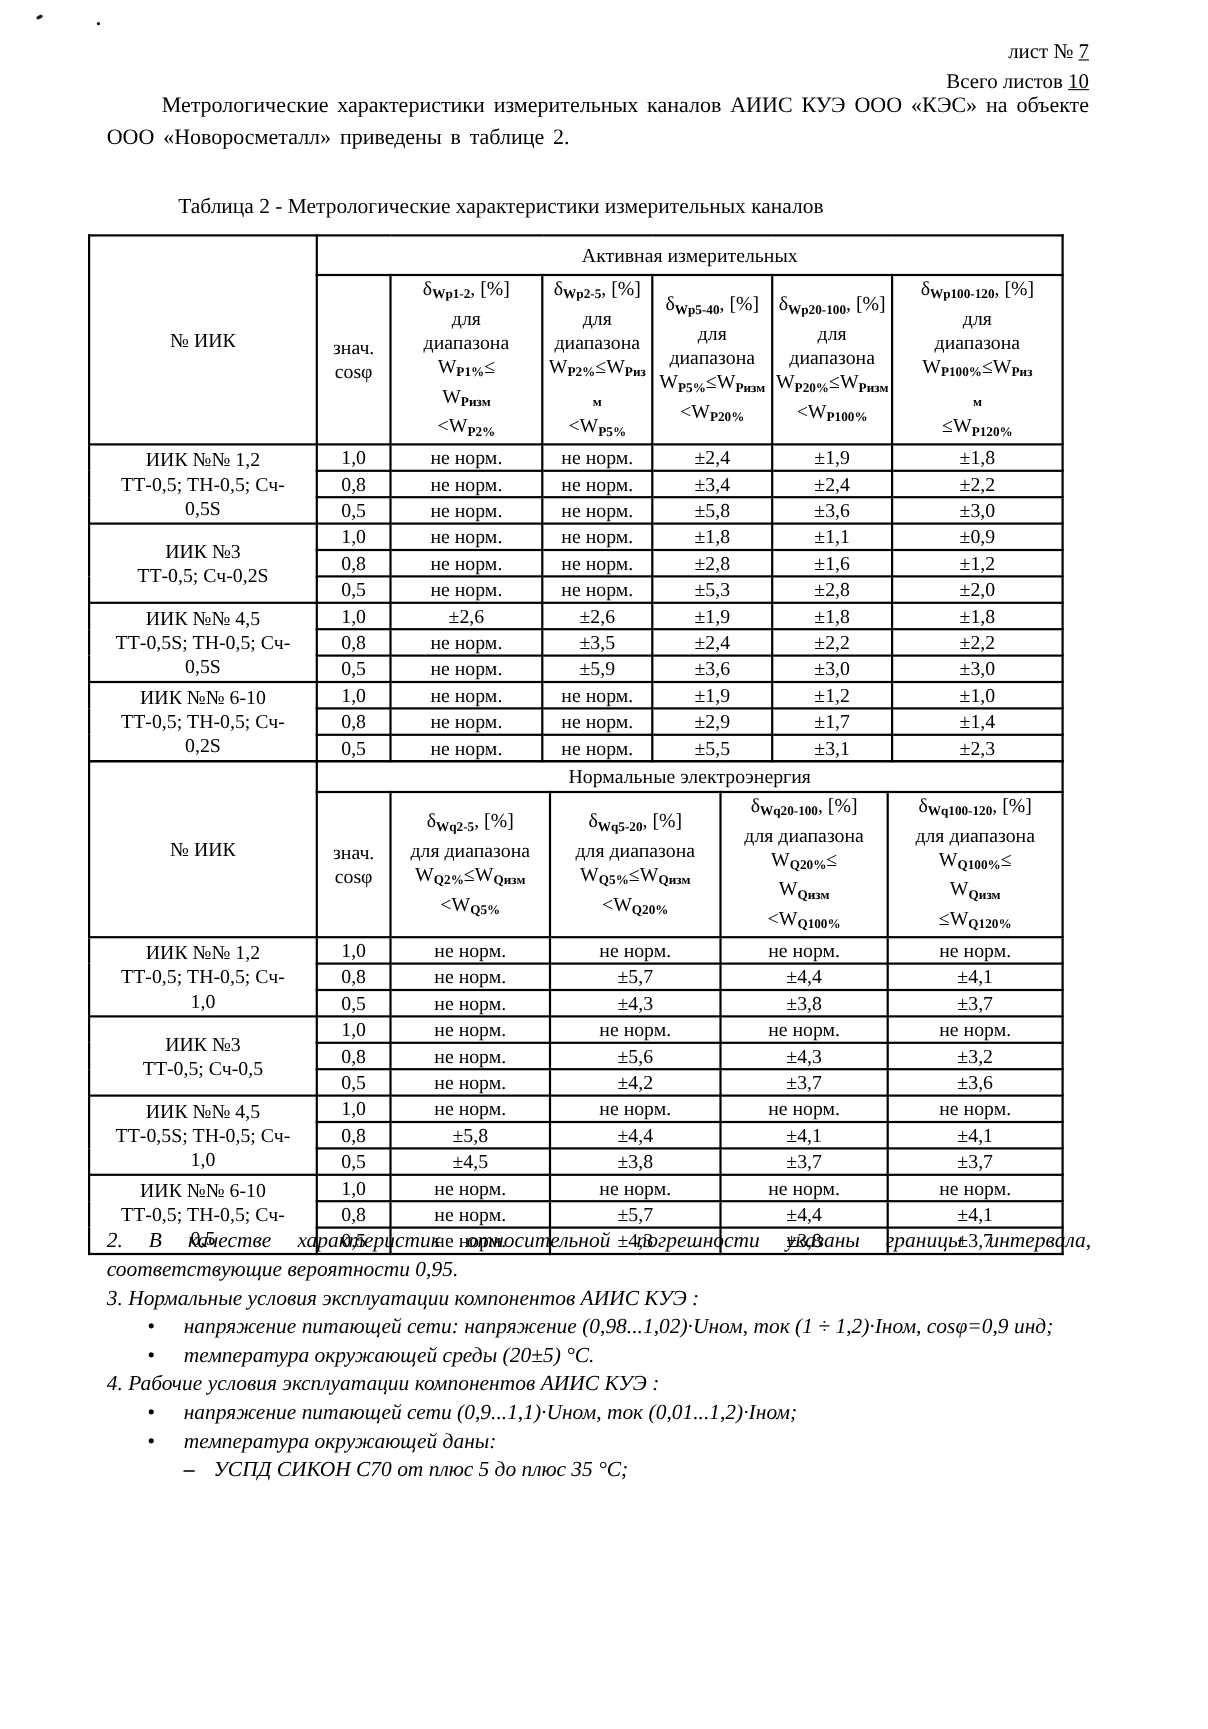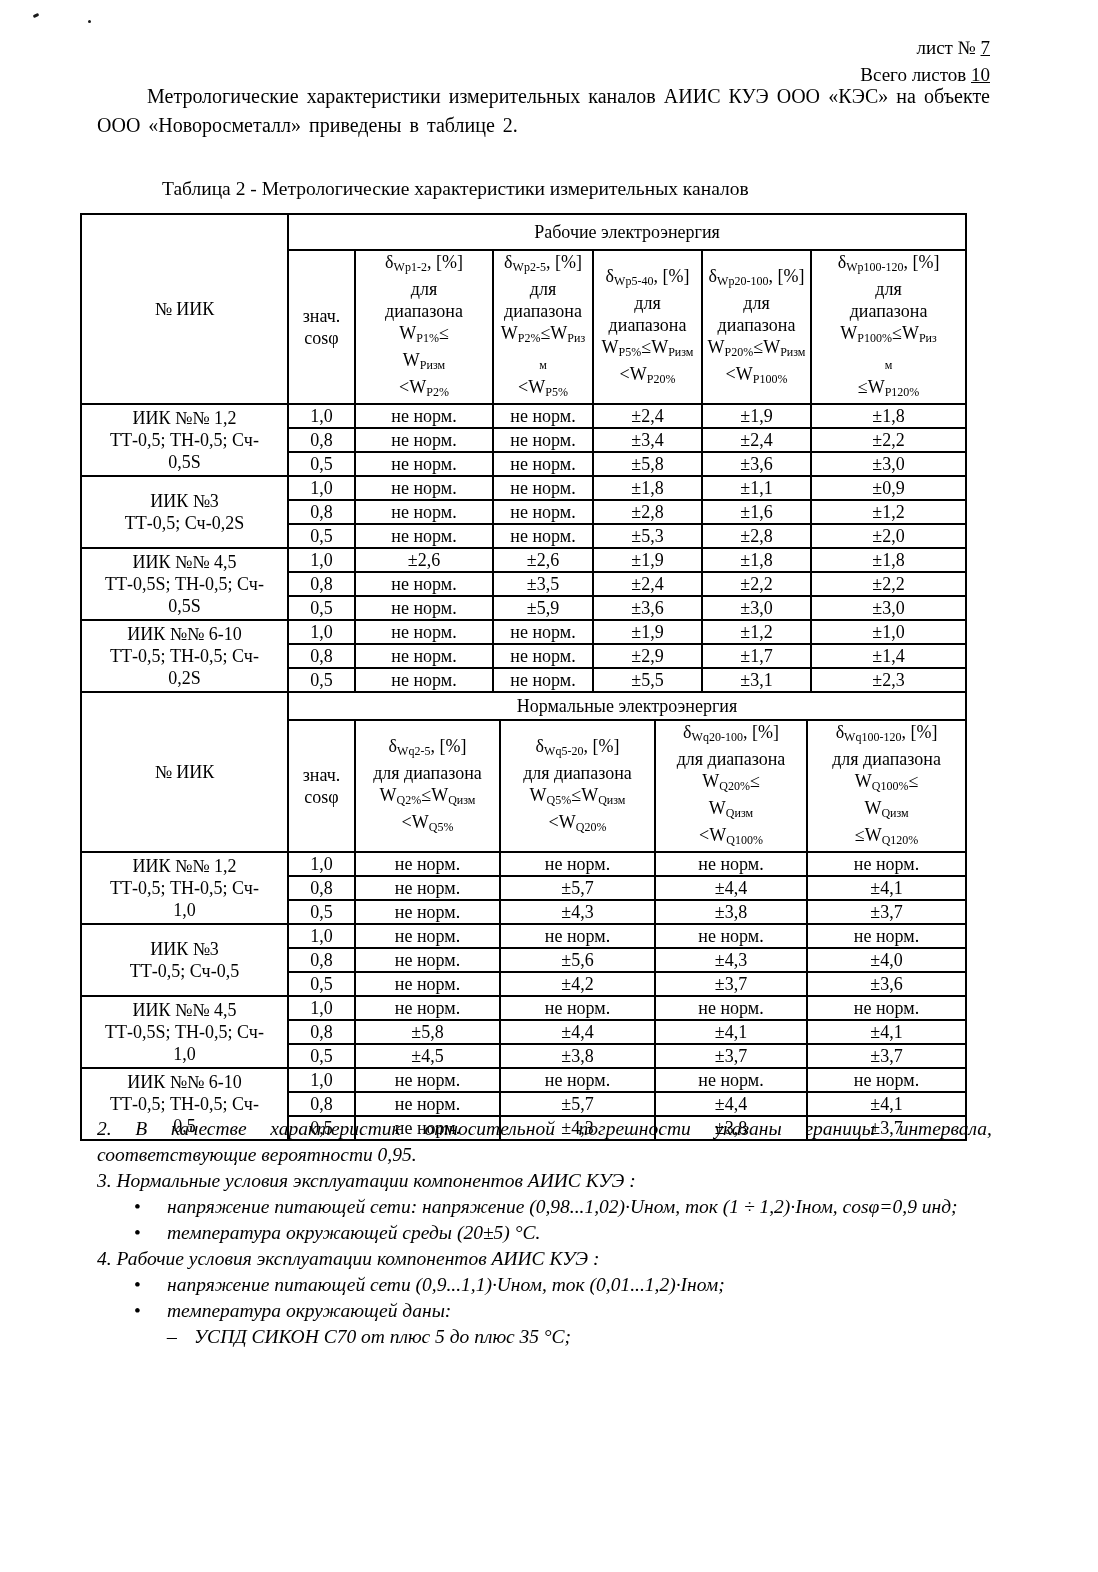--- a/index.html
+++ b/index.html
@@ -17,21 +17,21 @@
   .tables table{border-collapse:collapse;table-layout:fixed;width:885px;}
   #tbl-reactive{margin-top:-2px;}
   .tables td{border:2px solid #000;text-align:center;vertical-align:middle;padding:0 2px;
              font-size:18px;line-height:22px;overflow:hidden;}
   .c-banner{font-size:19px;}
   .c-iikh{font-size:19px;}
   .c-cosh{line-height:23px;font-family:Liberation Serif, serif;}
   .c-colh{line-height:23px;}
   #tbl-reactive .c-colh{line-height:22px;}
   .c-glabel{line-height:22px;border-radius:31px;}
-  sub{font-size:12px;vertical-align:-3px;}
+  sub{font-size:12px;vertical-align:-3px;font-weight:bold;}
   .notes{position:absolute;top:1116px;left:97px;width:895px;font-size:19.5px;line-height:26px;
          font-style:italic;text-align:justify;}
   .notes-title{font-style:normal;font-weight:bold;padding-left:31px;}
   .note-num{}
   .note-bullet{position:relative;padding-left:70px;}
   .note-bullet .marker{position:absolute;left:37px;font-style:normal;}
   .note-dash{position:relative;padding-left:97px;}
   .note-dash .marker{position:absolute;left:70px;}
 </style>
 </head>
@@ -56,21 +56,21 @@
           <col style="width: 67px;">
           <col style="width: 138px;">
           <col style="width: 100px;">
           <col style="width: 109px;">
           <col style="width: 109px;">
           <col style="width: 155px;">
         </colgroup>
         <tbody>
           <tr style="height: 36px;">
             <td rowspan="2" class="c-iikh">№ ИИК</td>
-            <td colspan="6" class="c-banner">Рабочие электроэнергия</td>
+            <td colspan="6" class="c-banner">Активная измерительных</td>
           </tr>
           <tr style="height: 140px;">
             <td class="c-cosh">знач.<br>cosφ</td>
             <td class="c-colh">δ<sub>Wp1-2</sub>, [%]<br>для<br>диапазона<br>W<sub>P1%</sub>≤<br>W<sub>Ризм</sub><br>&lt;W<sub>P2%</sub></td>
             <td class="c-colh">δ<sub>Wp2-5</sub>, [%]<br>для<br>диапазона<br>W<sub>P2%</sub>≤W<sub>Риз</sub><br><sub>м</sub><br>&lt;W<sub>P5%</sub></td>
             <td class="c-colh">δ<sub>Wp5-40</sub>, [%]<br>для<br>диапазона<br>W<sub>P5%</sub>≤W<sub>Ризм</sub><br>&lt;W<sub>P20%</sub></td>
             <td class="c-colh">δ<sub>Wp20-100</sub>, [%]<br>для<br>диапазона<br>W<sub>P20%</sub>≤W<sub>Ризм</sub><br>&lt;W<sub>P100%</sub></td>
             <td class="c-colh">δ<sub>Wp100-120</sub>, [%]<br>для<br>диапазона<br>W<sub>P100%</sub>≤W<sub>Риз</sub><br><sub>м</sub><br>≤W<sub>P120%</sub></td>
           </tr>
           <tr style="height: 23px;">
@@ -224,21 +224,21 @@
             <td>не норм.</td>
             <td>не норм.</td>
             <td>не норм.</td>
             <td>не норм.</td>
           </tr>
           <tr style="height: 23px;">
             <td>0,8</td>
             <td>не норм.</td>
             <td>±5,6</td>
             <td>±4,3</td>
-            <td>±4,0</td>
+            <td>±3,2</td>
           </tr>
           <tr style="height: 23px;">
             <td>0,5</td>
             <td>не норм.</td>
             <td>±4,2</td>
             <td>±3,7</td>
             <td>±3,6</td>
           </tr>
           <tr style="height: 23px;">
             <td rowspan="3" class="c-glabel">ИИК №№ 4,5<br>ТТ-0,5S; ТН-0,5; Сч-<br>1,0</td>

